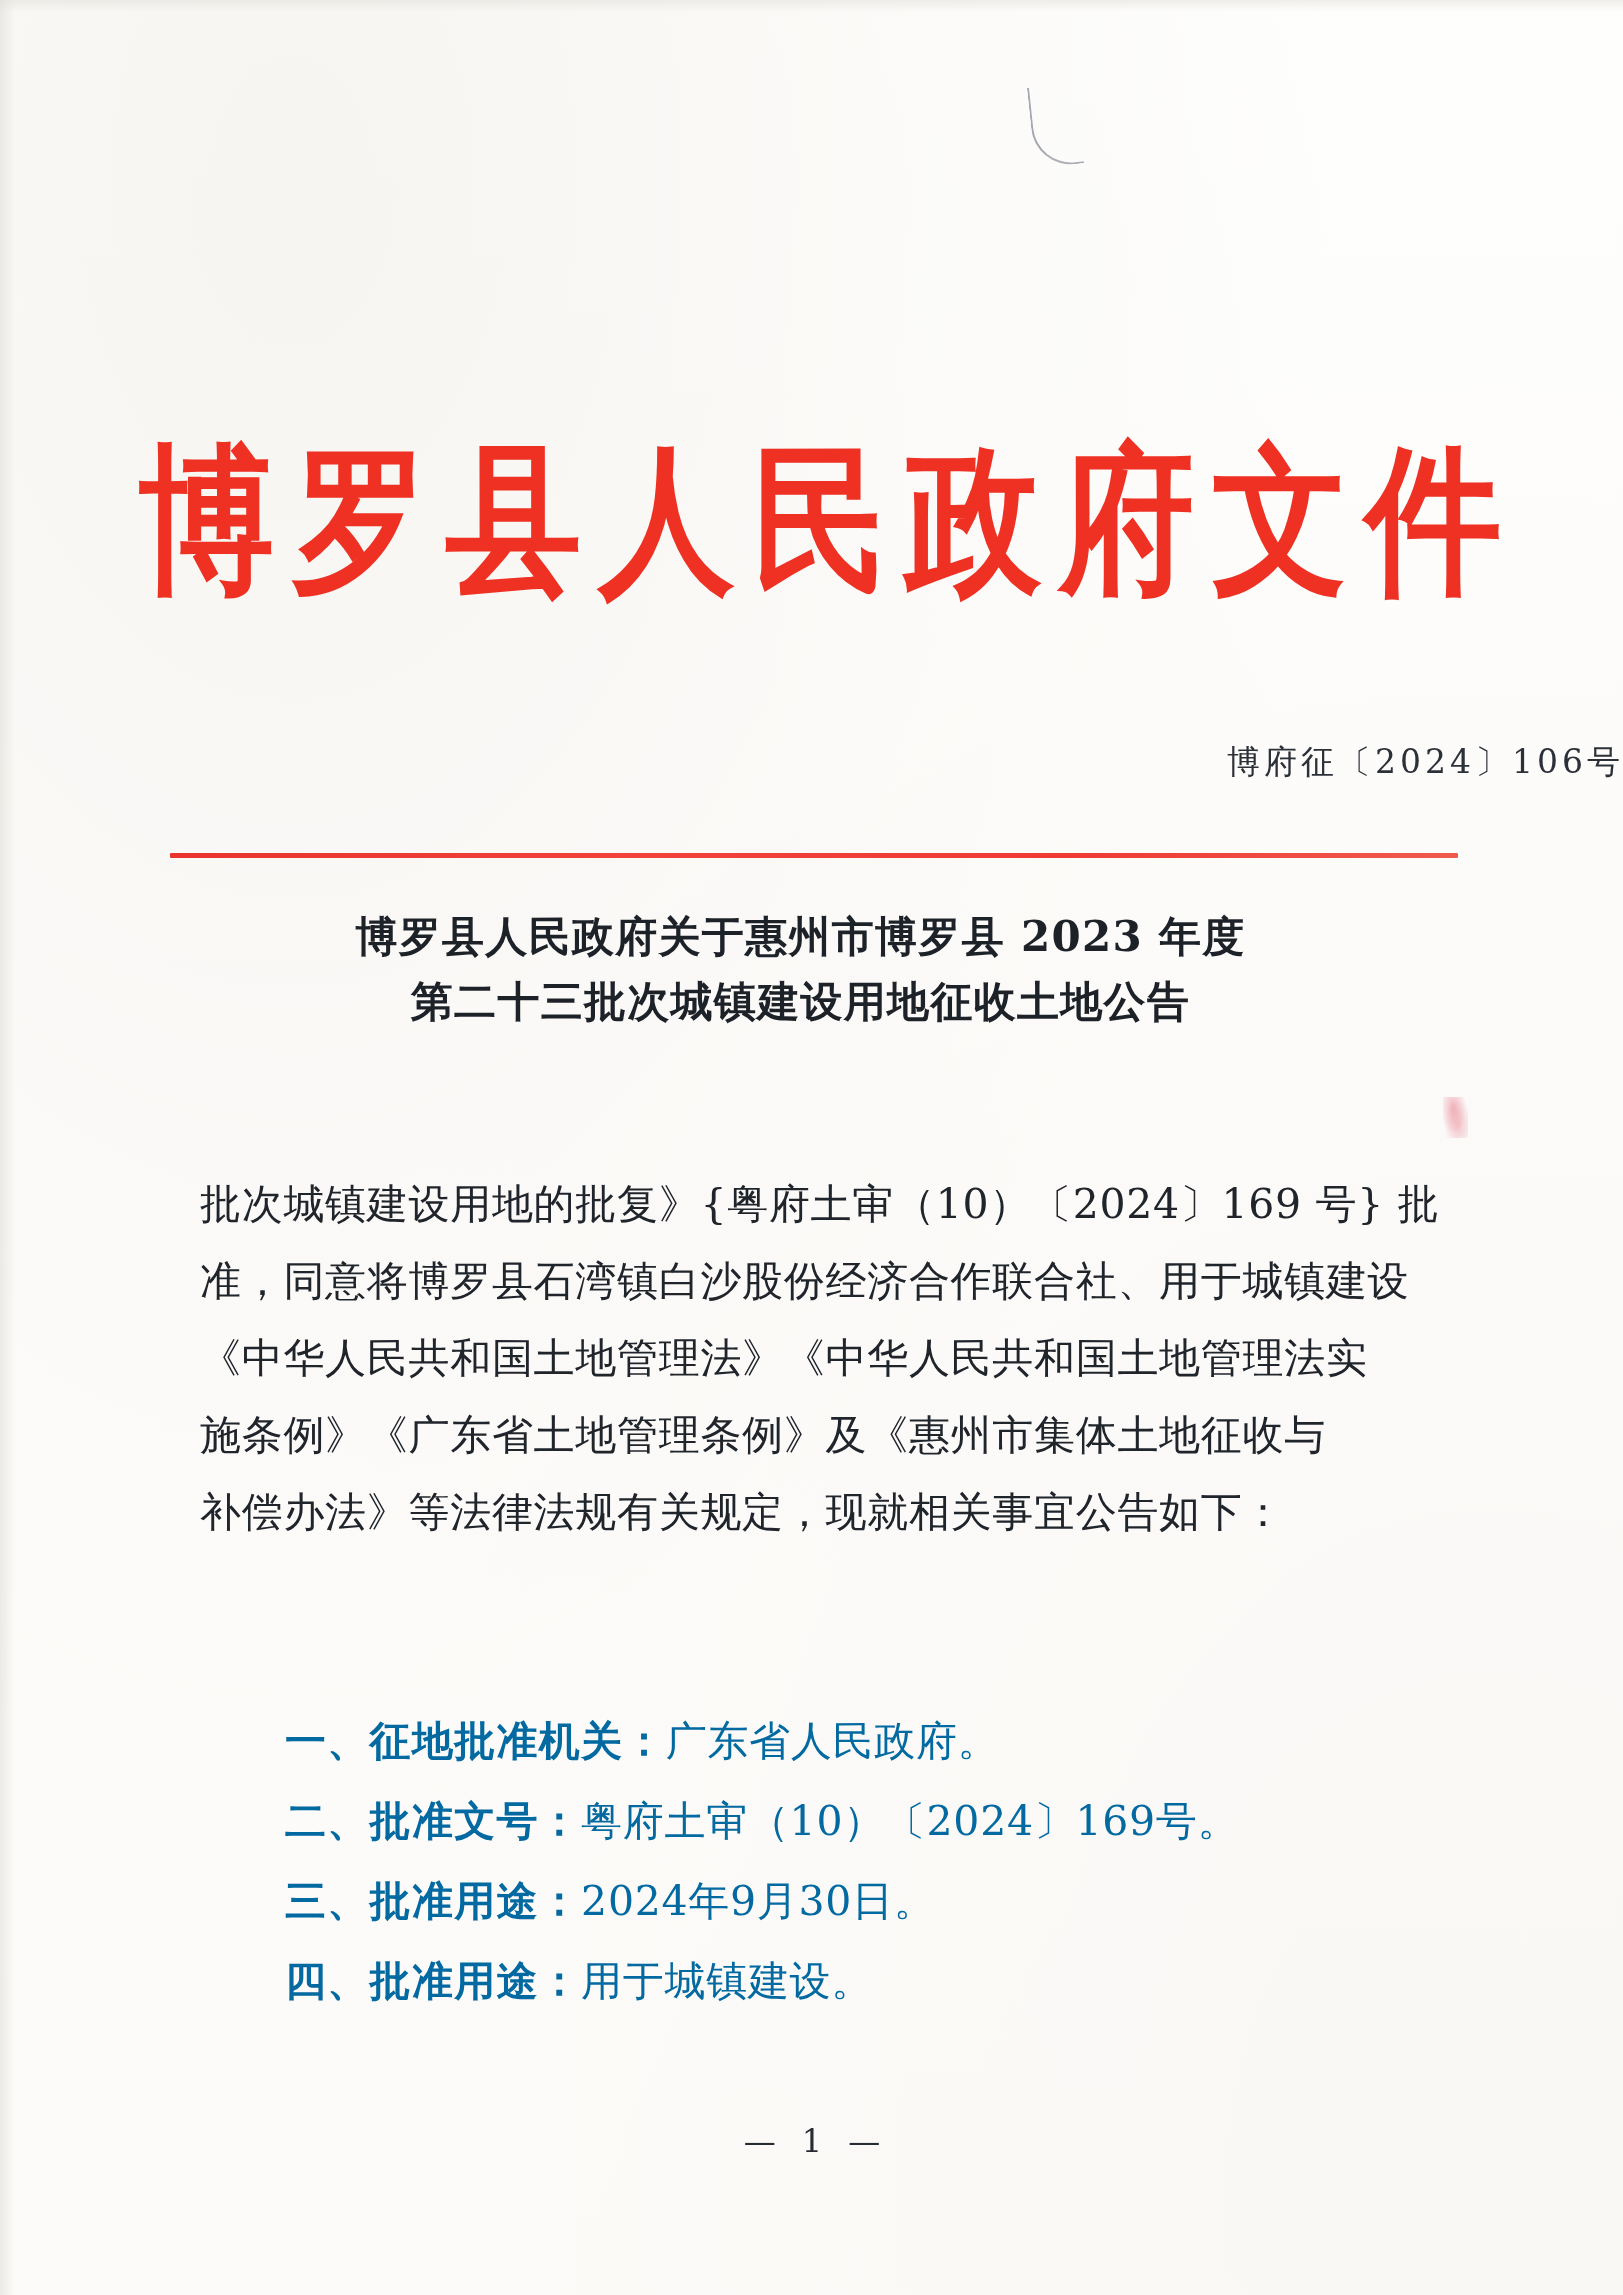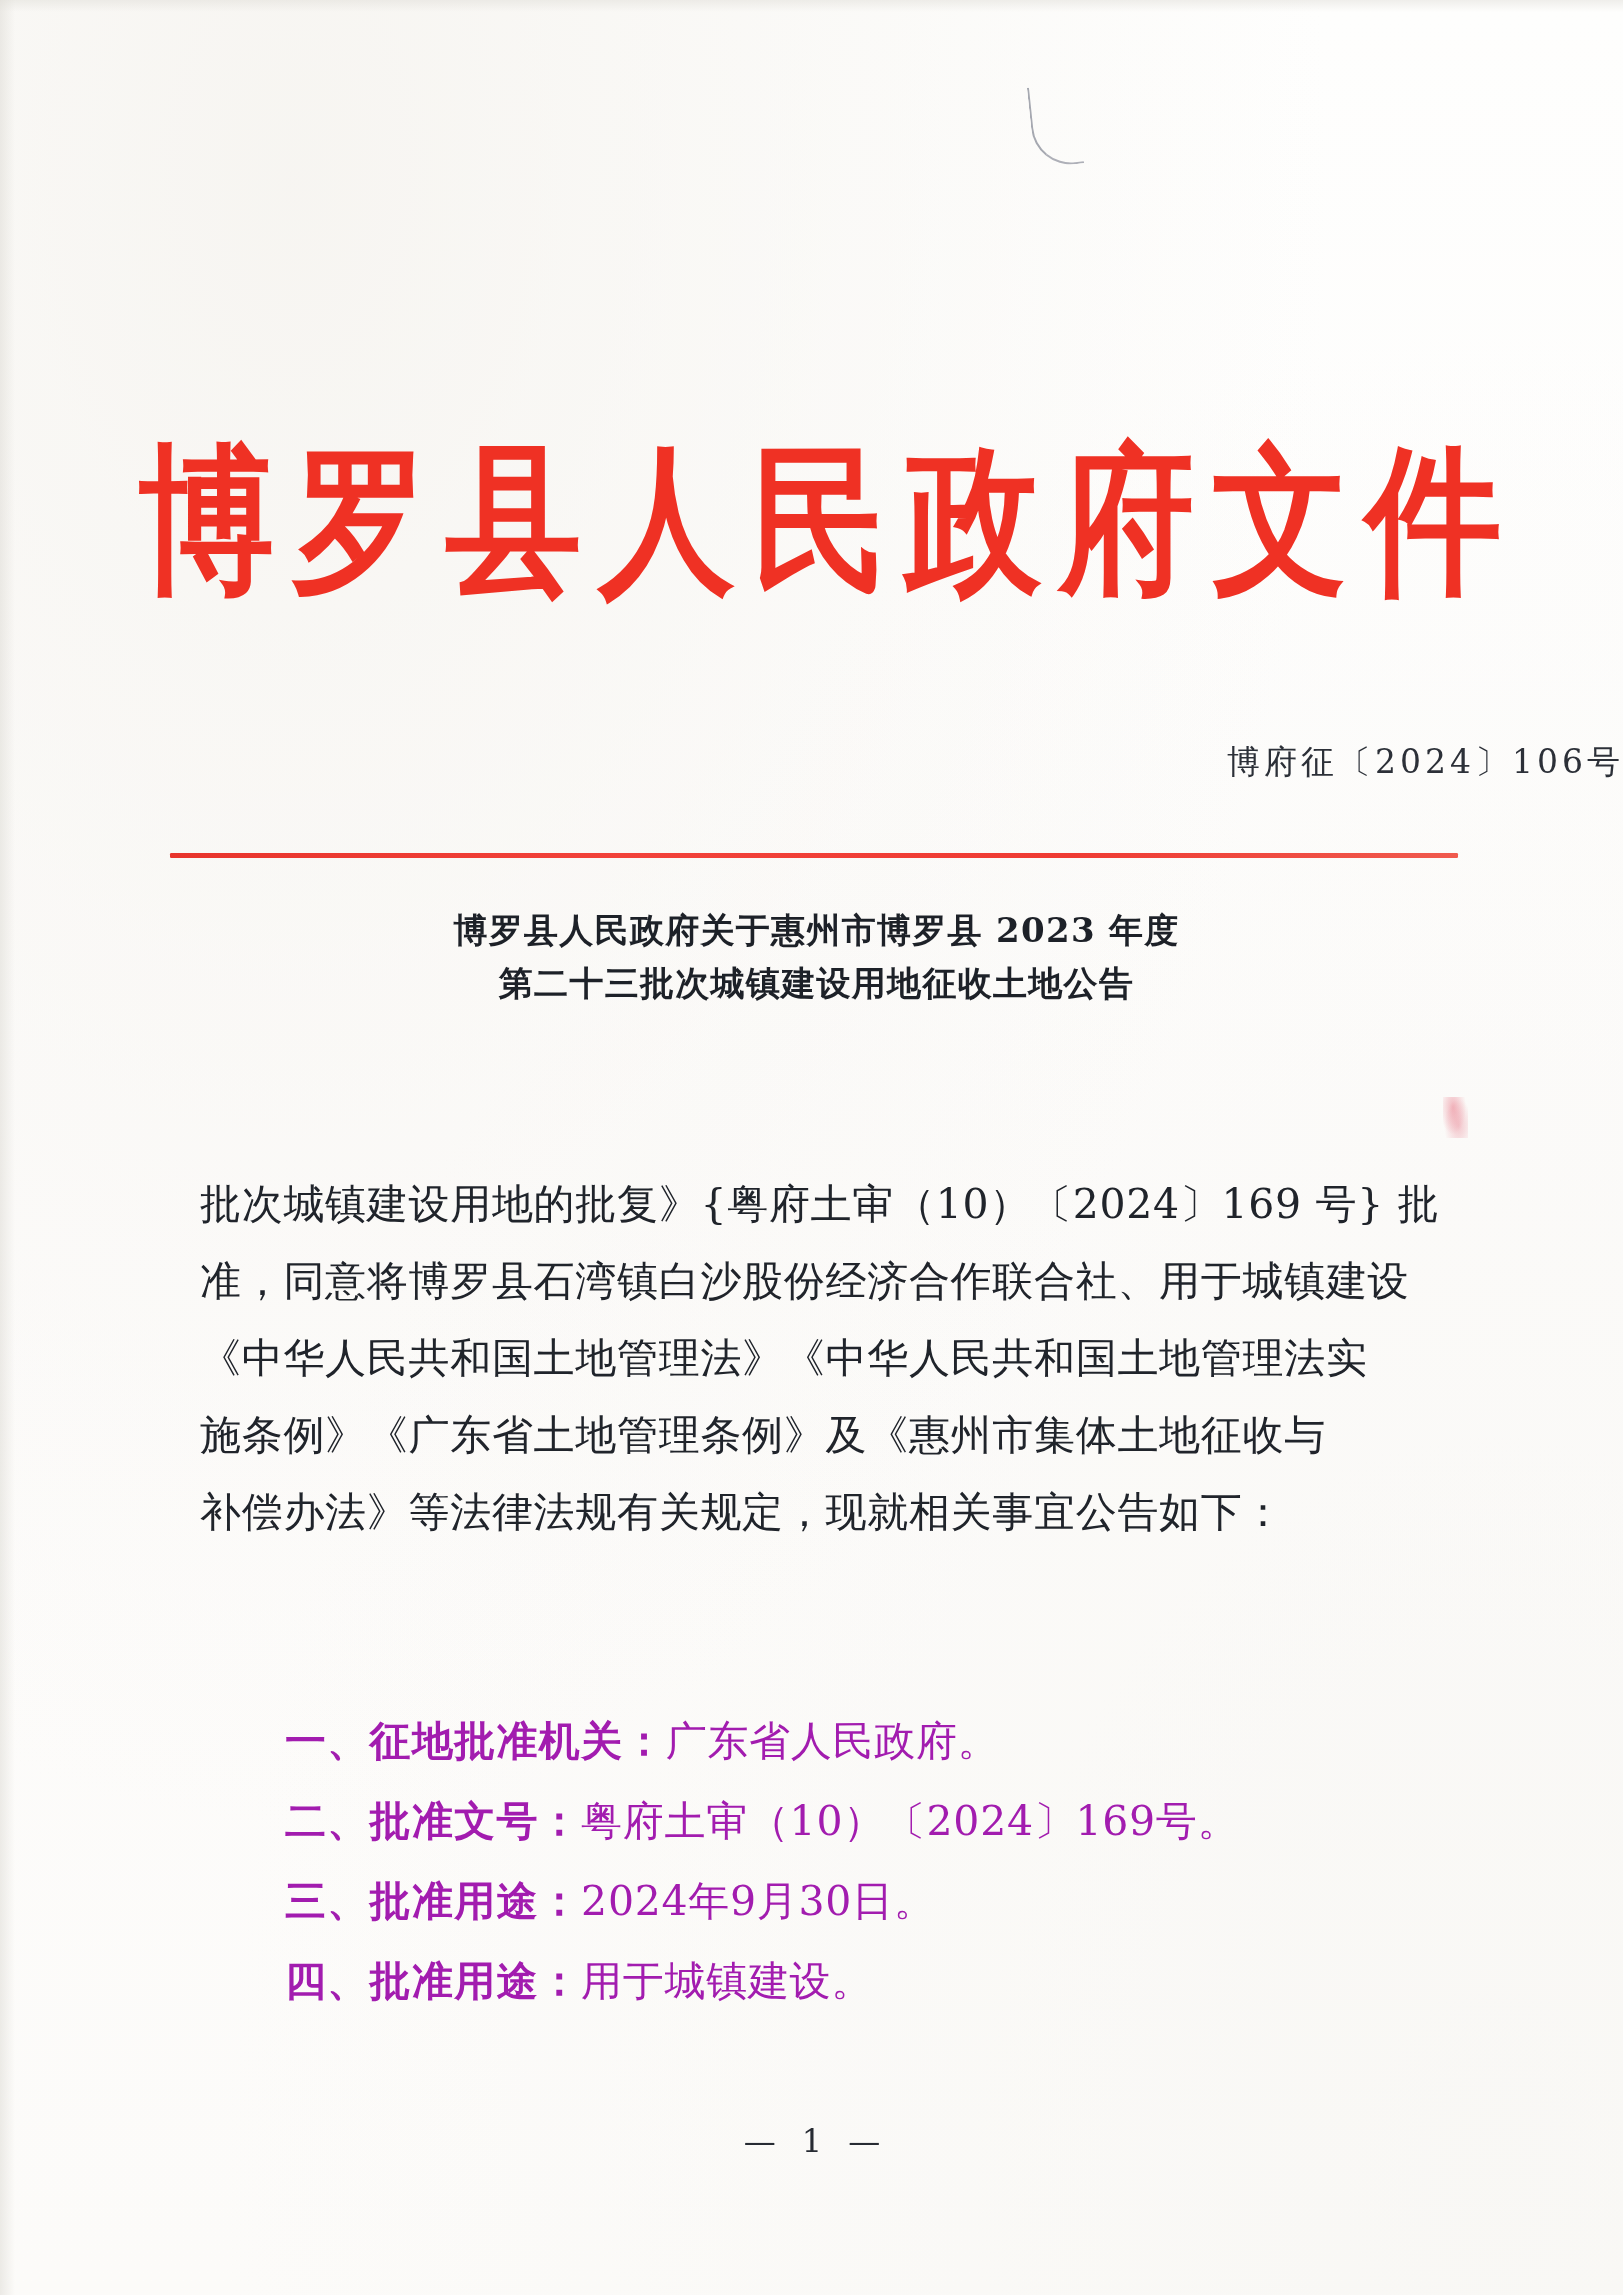--- a/index.html
+++ b/index.html
@@ -72,25 +72,25 @@
     width: 1288px;
     height: 4.7px;
     background: linear-gradient(90deg, #e8342c 0%, #f2423a 35%, #ef3b33 70%, #f05a4e 100%);
     border-radius: 1.3px;
   }
 
   
   .doc-title {
     position: absolute;
     top: 904px;
-    left: 144px;
+    left: 128px;
     width: 1345px;
     text-align: center;
     font-family: "DejaVu Serif", "Liberation Serif", serif;
-    font-size: 34px;
+    font-size: 42px;
     font-weight: bold;
     color: #1d2128;
     line-height: 1.55;
     letter-spacing: 1.3px;
   }
   .doc-title .tline { display: block; white-space: nowrap; }
 
   
   .body-block {
     position: absolute;
@@ -107,21 +107,21 @@
   .body-block .bline.first { text-indent: 88px; }
 
   
   .items {
     position: absolute;
     top: 1702px;
     left: 200px;
     width: 1252px;
     font-family: "DejaVu Serif", "Liberation Serif", serif;
     font-size: 41px;
-    color: #a21caf;
+    color: #0369a1;
     line-height: 1.95;
     letter-spacing: 0.7px;
   }
   .item { display: block; white-space: nowrap; text-indent: 85px; }
   .item .lbl { font-weight: bold; letter-spacing: 1.3px; }
   .item .val { font-weight: normal; }
 
   
   .footer {
     position: absolute;

